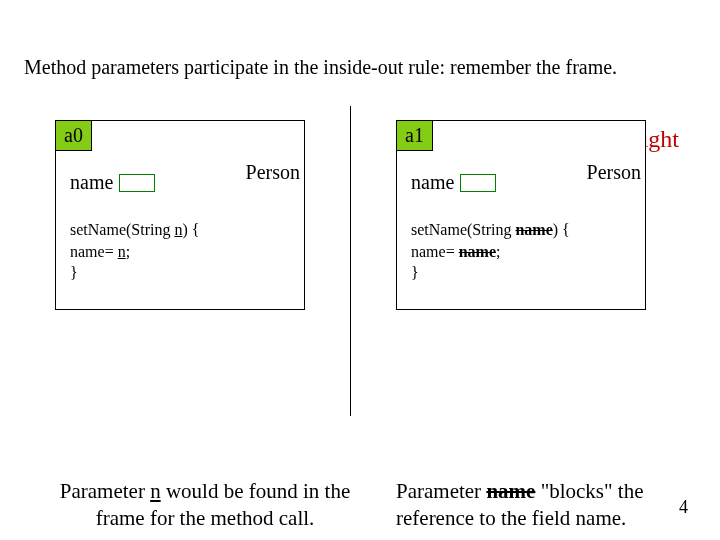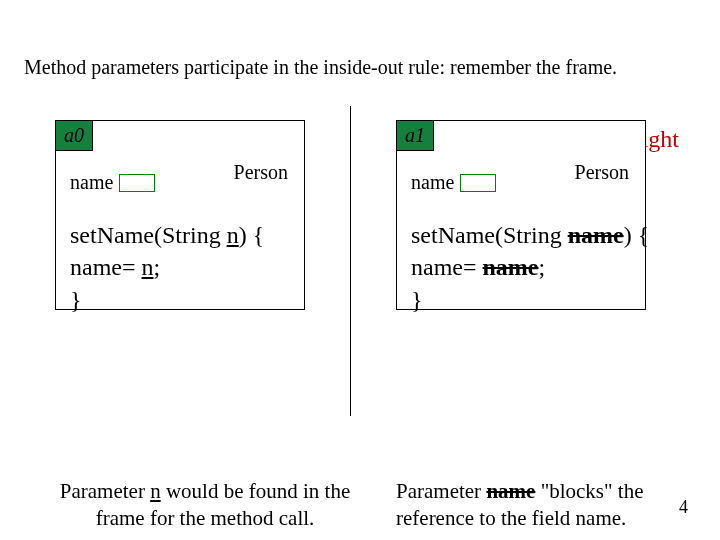--- a/index.html
+++ b/index.html
@@ -55,26 +55,25 @@
     width: 250px;
     height: 190px;
     background: #fff;
   }
   .objbox .tag {
     position: absolute;
     top: -1px; left: -1px;
     border: 1px solid #000;
     padding: 3px 8px;
     font-size: 20px;
-    background: #15803d;
-    font-style: italic;
+    background: #84cc16;
   }
   .objbox .cls {
     position: absolute;
-    top: 40px; right: 16px;
+    top: 40px; right: 4px;
     font-size: 20px;
   }
   .fieldrow {
     position: absolute;
     top: 50px;
     left: 14px;
     display: flex;
     align-items: center;
     gap: 6px;
   }
@@ -82,21 +81,21 @@
   .fieldrow .fbox {
     width: 36px;
     height: 18px;
     border: 1.5px solid #008000;
   }
   .code {
     position: absolute;
     top: 98px;
     left: 14px;
     right: 10px;
-    font-size: 24px;
+    font-size: 16px;
     line-height: 1.35;
     white-space: nowrap;
   }
   .u { text-decoration: underline; }
   .bold { font-weight: bold; }
   .strike { text-decoration: line-through; }
 
   .caption {
     position: absolute;
     top: 358px;

